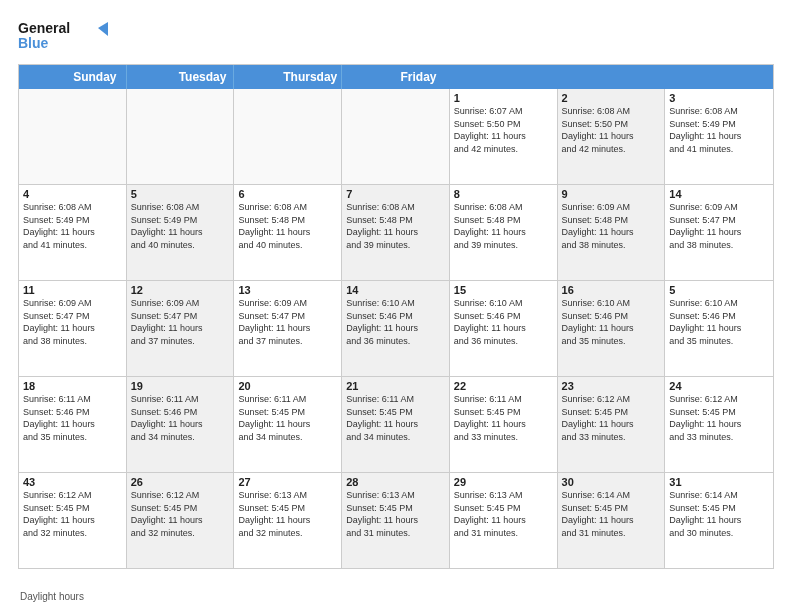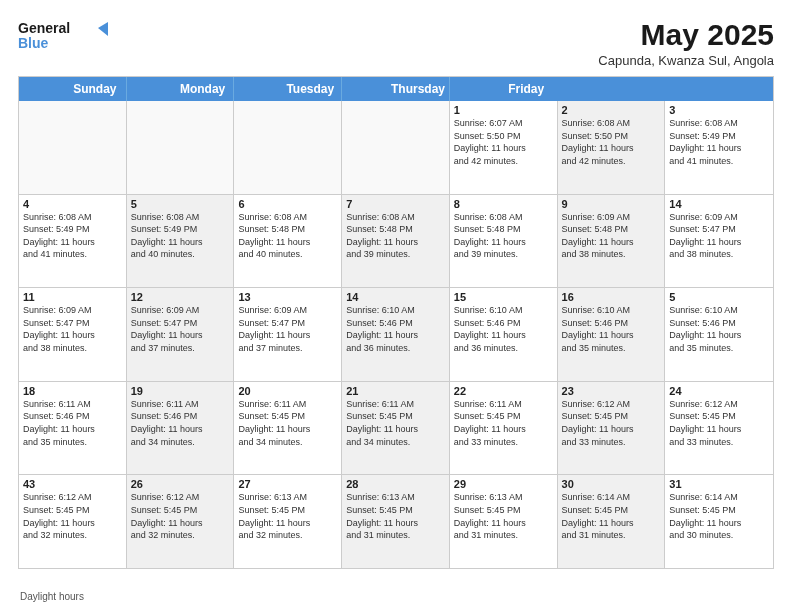--- a/index.html
+++ b/index.html
@@ -111,30 +111,25 @@
 
 <div class="page">
   <div class="header">
     <div class="logo">
   <svg width="90" height="38" viewBox="0 0 90 38" xmlns="http://www.w3.org/2000/svg">
     <text x="0" y="15" font-size="14" font-weight="bold" fill="#1a1a1a" font-family="Arial,sans-serif">General</text>
     <text x="0" y="30" font-size="14" font-weight="bold" fill="#4a90d9" font-family="Arial,sans-serif">Blue</text>
     <polygon points="80,10 90,4 90,18" fill="#4a90d9"></polygon>
   </svg>
 </div>
-    <div class="title-block">
-      <div class="month-year">May 2025</div>
-      <div class="location">Capunda, Kwanza Sul, Angola</div>
-    </div>
   </div>
 
   <div class="calendar">
     <div class="day-headers">
     <div class="day-header">Sunday</div>
-        <div class="day-header">Monday</div>
         <div class="day-header">Tuesday</div>
         <div class="day-header">Thursday</div>
         <div class="day-header">Friday</div>
       </div>
     <div class="calendar-body">
     <div class="week-row">
           <div class="day-cell empty"></div>
           <div class="day-cell empty"></div>
           <div class="day-cell empty"></div>
           <div class="day-cell empty"></div>

